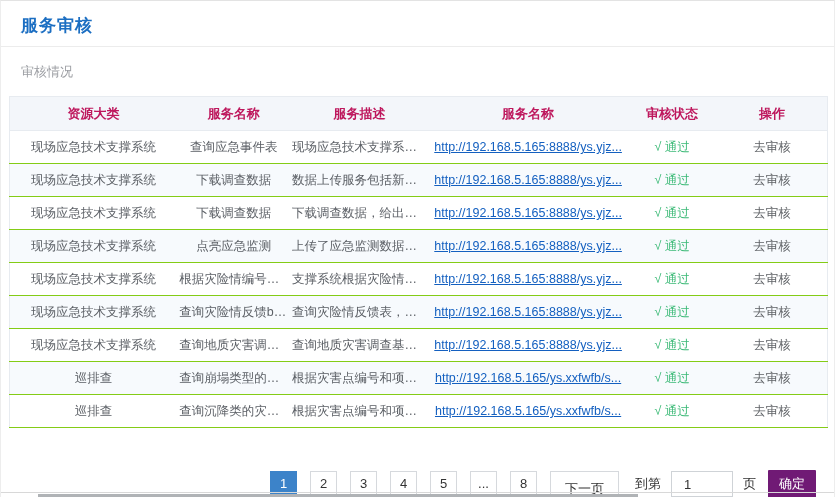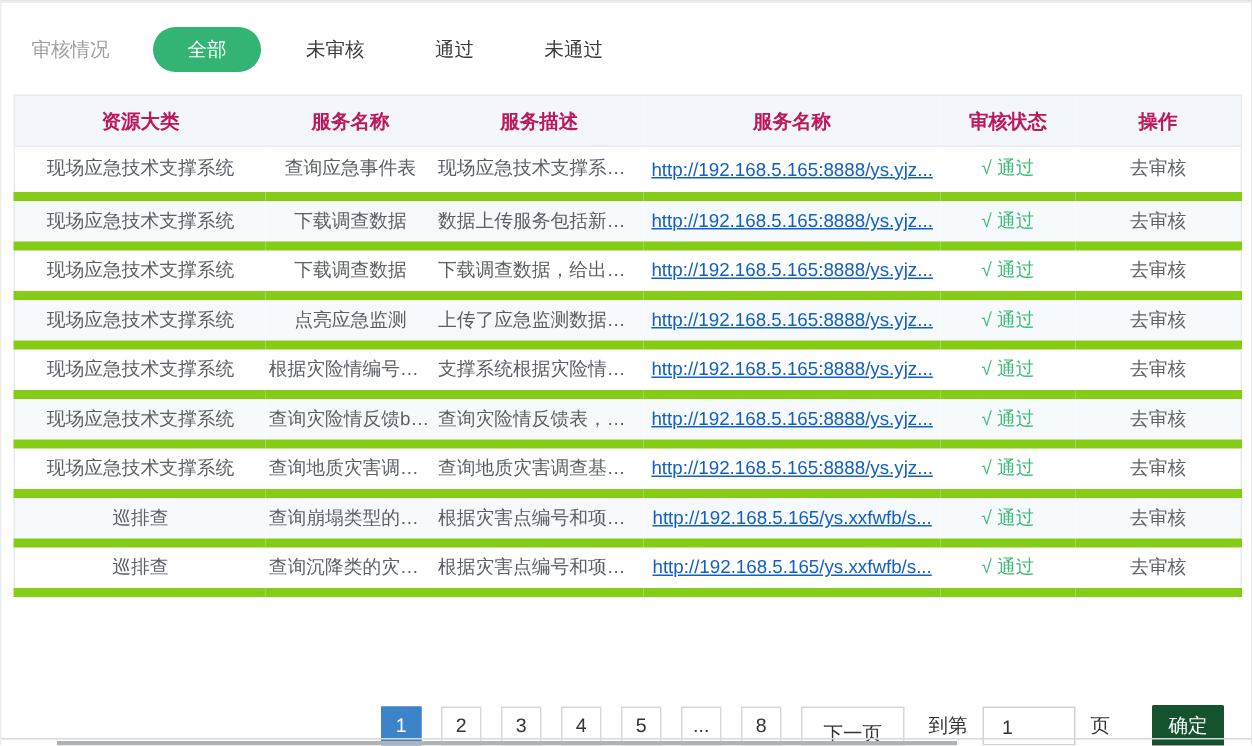--- a/index.html
+++ b/index.html
@@ -12,61 +12,56 @@
   .filter-row { display:flex; align-items:center; padding:16px 20px 15px 20px; }
   .filter-label { color:#9c9ea3; font-size:13px; margin-right:35px; }
   .tabs { display:flex; align-items:center; }
   .tab { font-size:13px; color:#3a3a3a; margin-right:47px; cursor:pointer; white-space:nowrap; }
   .tab.active { background:#33b474; color:#fff; border-radius:15px; padding:6px 23px; margin-right:30px; margin-left:-6px; }
   table { width:819px; margin:0 8px; border-collapse:collapse; table-layout:fixed;
           border:1px solid #e7ebf0; }
   thead th { background:#f3f6fa; height:34px; font-size:13px; font-weight:bold; color:#be185d;
              text-align:center; border-bottom:1px solid #e7ebf0; }
   tbody td { height:33px; text-align:center; font-size:12.5px; color:#5c6066;
-             border-bottom:6px solid #84cc16; overflow:hidden; white-space:nowrap; text-overflow:ellipsis; padding:0 2px; }
+             border-bottom:1px solid #84cc16; overflow:hidden; white-space:nowrap; text-overflow:ellipsis; padding:0 2px; }
   tbody tr.striped { background:#f7fafd; }
   .col-cat   { width:20.5%; }
   .col-name  { width:13.8%; }
   .col-desc  { width:17.0%; }
   .col-url   { width:24.2%; }
   .col-stat  { width:11.0%; }
   .col-act   { width:13.5%; }
   a.svc-link { color:#1460c0; font-weight:normal; text-decoration:underline; cursor:pointer; }
   .status-pass { color:#3cba77; }
   .action-link { color:#5f6266; cursor:pointer; }
   .pagination { position:absolute; left:0; top:469px; width:815px; display:flex; align-items:center;
                 justify-content:flex-end; }
   .page-btn { min-width:27px; height:26px; line-height:24px; text-align:center; background:#fff;
               border:1px solid #d6d9dd; color:#333; font-size:13px; margin-left:13px; cursor:pointer; padding:0 5px; }
   .page-btn.active { background:#3c83c9; border-color:#3c83c9; color:#fff; }
   .page-btn.next { padding:5px 14px; }
   .goto-label { margin-left:16px; font-size:13px; color:#333; }
   .goto-input { width:62px; height:26px; border:1px solid #cfd3d7; margin-left:10px; font-size:13px;
                 color:#333; padding-left:12px; outline:none; font-family:inherit; }
   .goto-suffix { margin-left:10px; font-size:13px; color:#333; }
-  .confirm-btn { margin-left:28px; width:48px; height:28px; background:#14532d; color:#fff; border:none;
+  .confirm-btn { margin-left:12px; width:48px; height:28px; background:#701a75; color:#fff; border:none;
                  font-size:13px; cursor:pointer; border-radius:1px; font-family:inherit; }
   .bottom-line { position:absolute; left:0; bottom:4px; width:100%; border-bottom:1px solid #d8d8d8; }
   .bottom-thumb { position:absolute; left:37px; bottom:0; width:600px; height:3px; background:#b0b3b6; }
 </style>
 </head>
 <body>
 
 <div class="viewport">
 
+  <div class="title">服务审核</div>
   <div class="divider"></div>
 
   <div class="filter-row">
     <span class="filter-label">审核情况</span>
-    <div class="tabs">
-        <span class="tab active">全部</span>
-        <span class="tab">未审核</span>
-        <span class="tab">通过</span>
-        <span class="tab">未通过</span>
-      </div>
   </div>
 
   <table>
     <thead>
       <tr>
           <th class="col-cat">资源大类</th>
           <th class="col-name">服务名称</th>
           <th class="col-desc">服务描述</th>
           <th class="col-url">服务名称</th>
           <th class="col-stat">审核状态</th>

